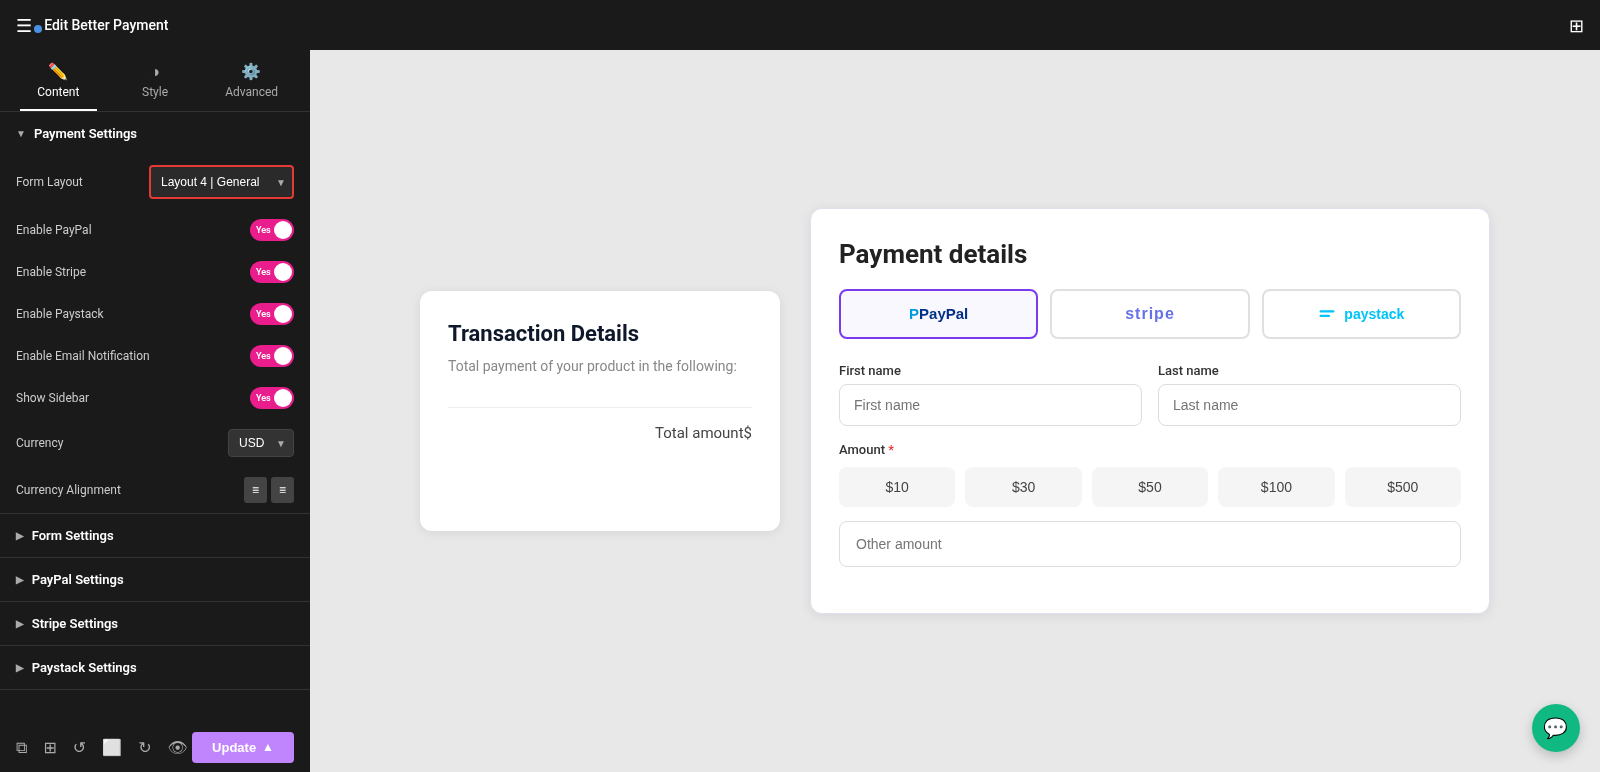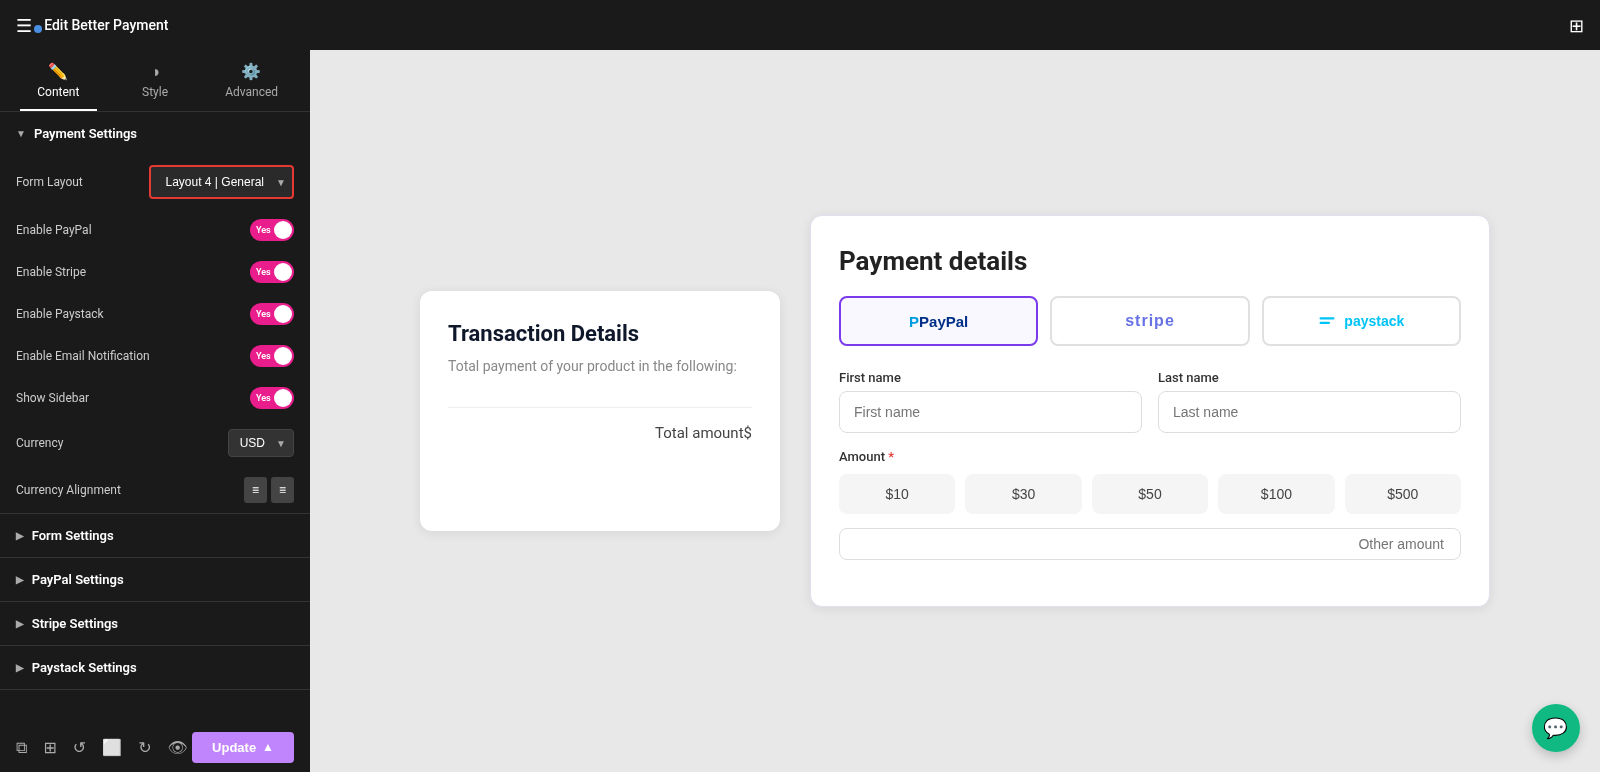--- a/index.html
+++ b/index.html
@@ -131,21 +131,20 @@
       background: #333;
       border: 1px solid #444;
       color: #fff;
       padding: 6px 28px 6px 10px;
       border-radius: 4px;
       font-size: 12px;
       cursor: pointer;
       appearance: none;
       -webkit-appearance: none;
       position: relative;
-      text-align: right;
     }
     .select-wrapper {
       position: relative;
       display: inline-block;
     }
     .select-wrapper::after {
       content: '▼';
       position: absolute;
       right: 8px;
       top: 50%;
@@ -283,21 +282,20 @@
       display: flex;
       gap: 12px;
       margin-bottom: 24px;
     }
     .provider-btn {
       flex: 1;
       border: 2px solid #e0e0e0;
       border-radius: 8px;
       padding: 14px 10px;
       display: flex;
-      align-items: center;
       justify-content: center;
       cursor: pointer;
       background: #fff;
       font-size: 13px;
       font-weight: 700;
     }
     .provider-btn.active {
       border-color: #7c3aed;
       background: #faf8ff;
     }
@@ -356,26 +354,25 @@
       color: #444;
       cursor: pointer;
       font-weight: 500;
       flex: 1;
     }
 
     .other-amount-input {
       width: 100%;
       border: 1.5px solid #ddd;
       border-radius: 8px;
-      padding: 7px 16px;
+      padding: 14px 16px;
       font-size: 14px;
       color: #999;
       outline: none;
       margin-bottom: 16px;
-      text-align: right;
     }
 
     
     .proceed-btn {
       width: 100%;
       background: #6d28d9;
       color: #fff;
       border: none;
       border-radius: 8px;
       padding: 18px;

